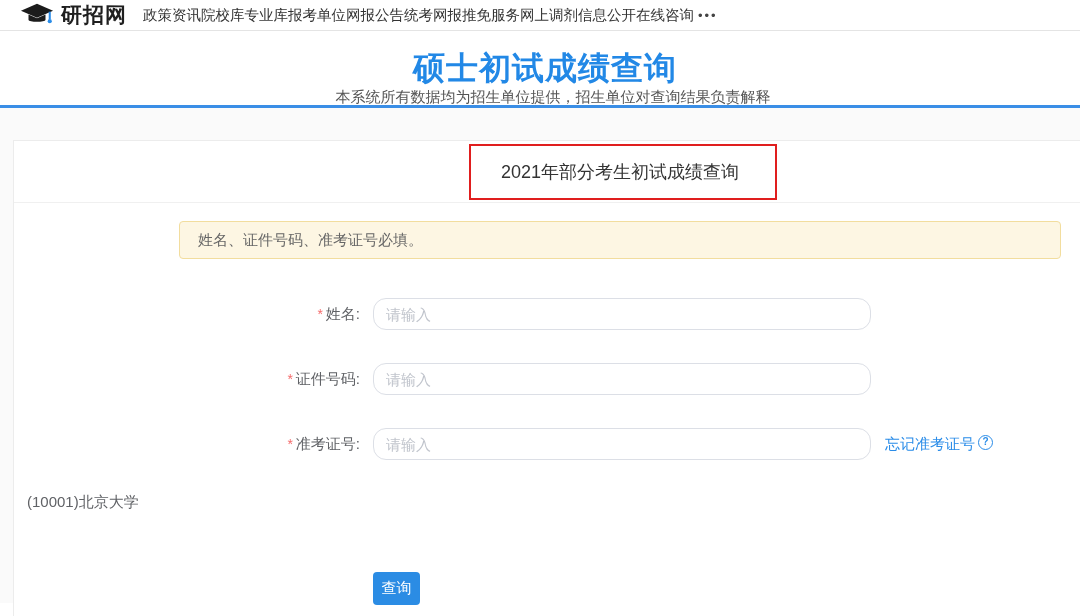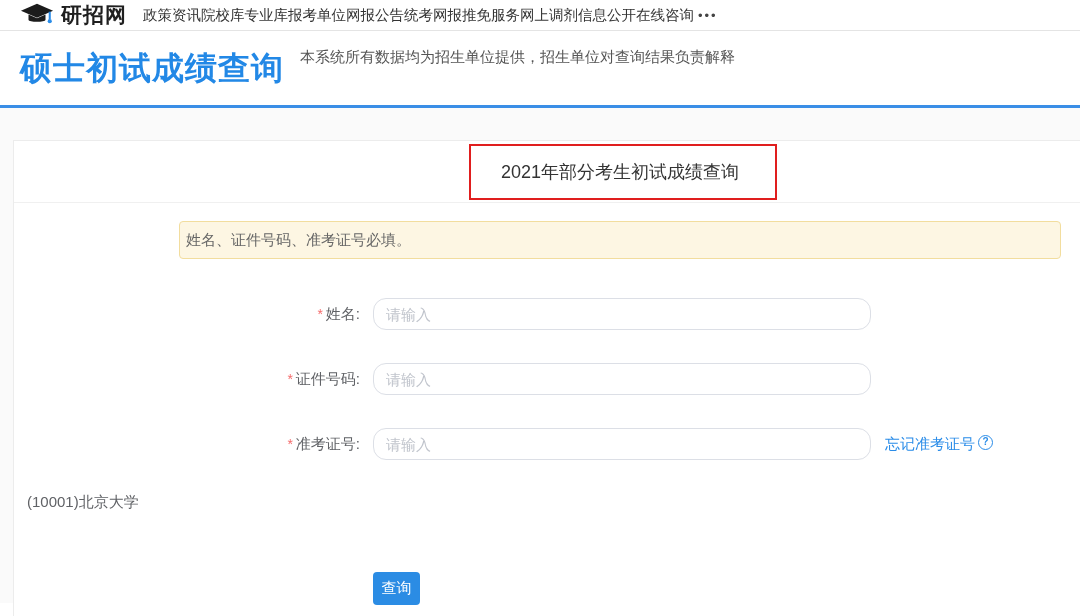--- a/index.html
+++ b/index.html
@@ -10,38 +10,38 @@
   .topbar { height:31px; border-bottom:1px solid #e4e4e4; display:flex;
             align-items:center; padding-left:20px; background:#fff; }
   .logo { display:flex; align-items:center; gap:7px; margin-right:16px; cursor:pointer; }
   .logo-text { font-size:21px; font-weight:bold; color:#1f1f1f; letter-spacing:1px; }
   .nav { display:flex; align-items:center; }
   .nav-item { font-size:14.5px; color:#333; cursor:pointer; white-space:nowrap; }
   .nav-more { font-size:13px; color:#444; letter-spacing:2px; cursor:pointer; margin-left:4px; }
 
   
   .page-header { height:77px; border-bottom:3px solid #3a8ee6; background:#fff;
-                 display:flex; align-items:flex-start; padding:17px 0 0 20px; }
+                 display:flex; align-items:center; padding:17px 0 0 10px;flex-direction:column; }
   .page-title { font-size:32px; font-weight:bold; color:#2288e6; letter-spacing:1px; line-height:40px; }
   .page-subtitle { font-size:15px; color:#555; margin-left:16px; }
 
   
   .content { position:relative; height:495px; background:#fafafa; }
   .card { position:absolute; left:13px; top:32px; width:1214px; height:480px;
           background:#fff; border:1px solid #ececec; border-bottom:none; }
 
   .card-title-row { height:62px; border-bottom:1px solid #f0f0f0; position:relative;
                     display:flex; align-items:center; justify-content:center; }
   .card-title { font-size:18px; color:#333; }
   .red-box { position:absolute; left:455px; top:3px; width:308px; height:56px;
              border:2px solid #e01e1e; pointer-events:none; }
 
   .alert { margin:18px 165px 0 165px; height:38px; background:#fdf6e3;
            border:1px solid #f2dd9e; border-radius:4px; display:flex;
-           align-items:center; padding-left:6px; color:#666; font-size:15px; }
+           align-items:center; padding-left:18px; color:#666; font-size:15px; }
 
   .form-row { display:flex; align-items:center; margin-top:33px; }
   .form-row.first { margin-top:39px; }
   .form-label { width:346px; text-align:right; font-size:15px; color:#606266; }
   .req { color:#f56c6c; margin-right:3px; font-size:14px; }
   .text-input { margin-left:13px; width:498px; height:32px; border:1px solid #dcdfe6;
                 border-radius:13px; padding:0 12px; font-size:15px; color:#606266;
                 outline:none; background:#fff; }
   .text-input::placeholder { color:#c0c4cc; }
   .forgot-link { margin-left:14px; color:#2a8ce8; font-size:15px; text-decoration:none;

